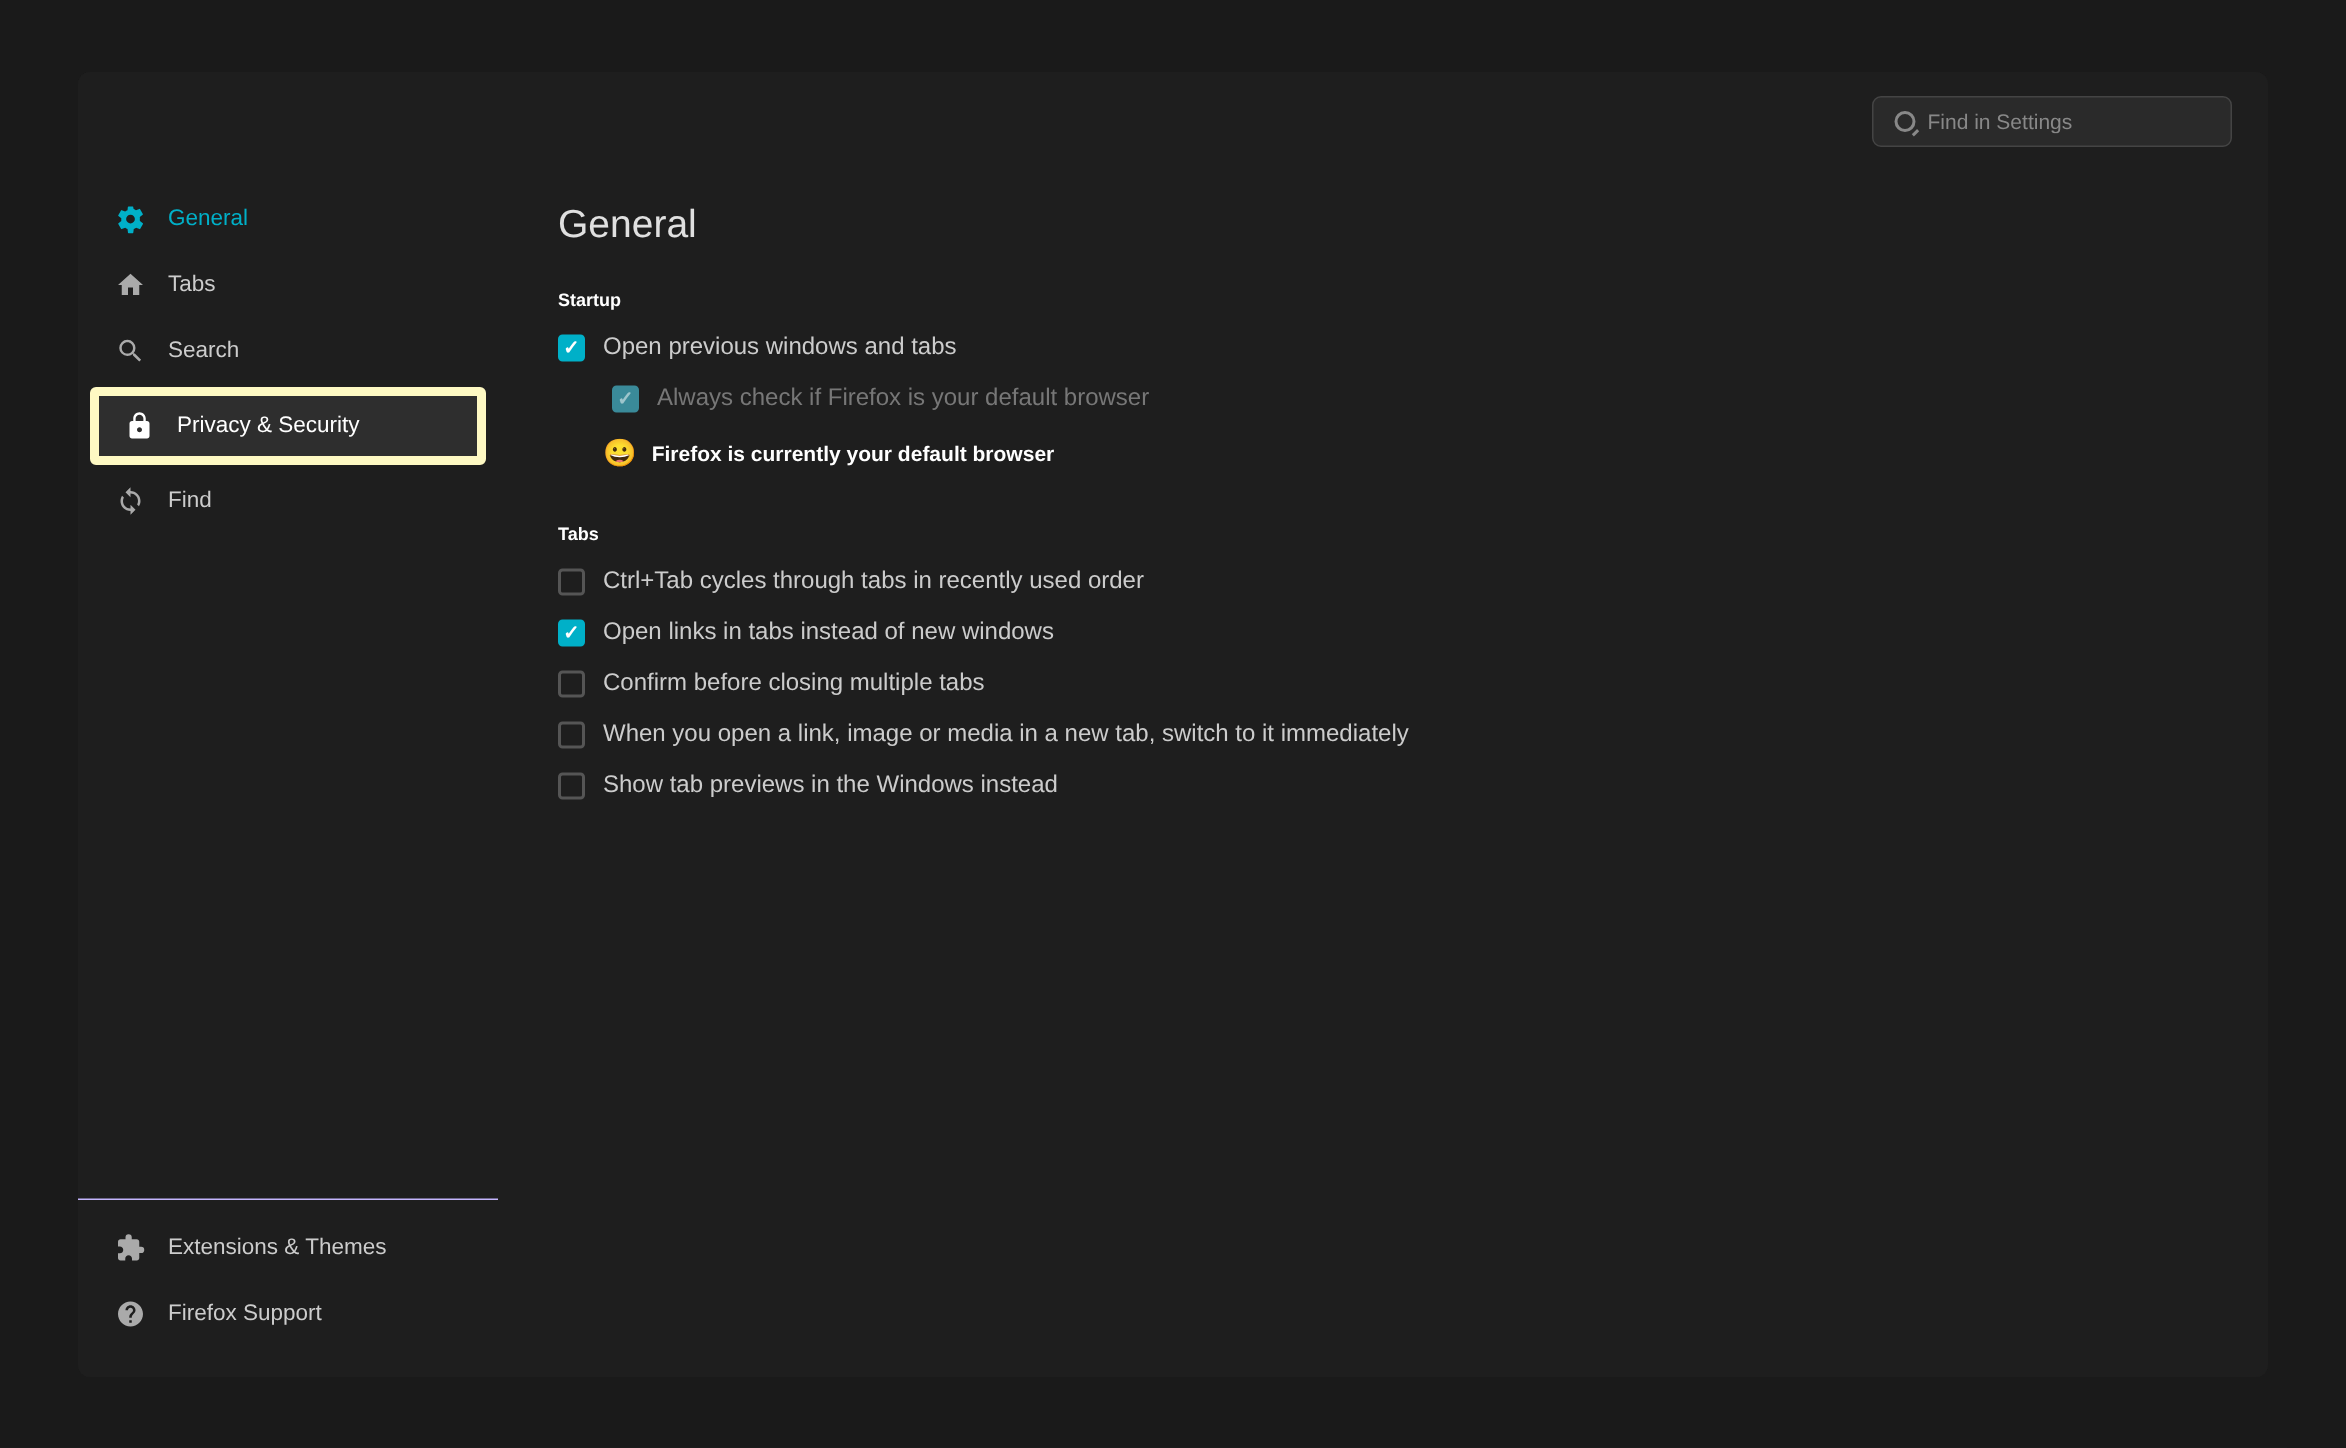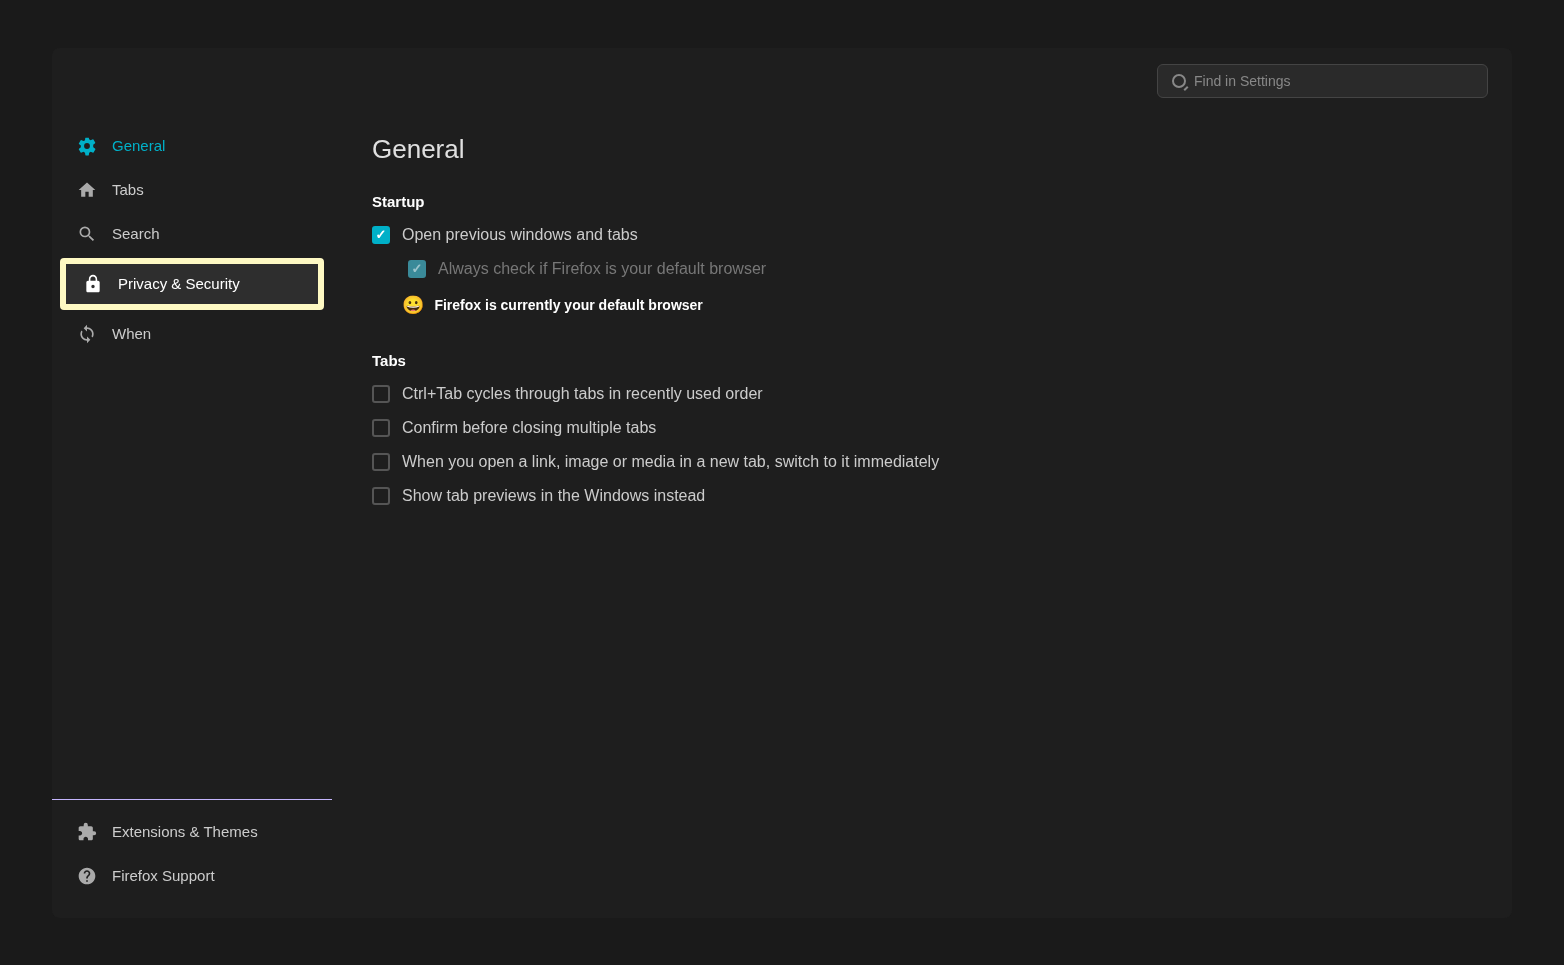--- a/index.html
+++ b/index.html
@@ -30,21 +30,21 @@
       background: #1e1e1e;
     }
     .find-in-settings {
       display: flex;
       align-items: center;
       gap: 8px;
       background: #2a2a2a;
       border: 1px solid #444;
       border-radius: 6px;
       padding: 8px 14px;
-      width: 331px;
+      width: 240px;
       color: #999;
       font-size: 14px;
     }
     .find-in-settings input {
       background: transparent;
       border: none;
       outline: none;
       color: #ccc;
       font-size: 14px;
       width: 100%;
@@ -125,21 +125,21 @@
       overflow-y: auto;
       background: #1e1e1e;
     }
     .page-title {
       font-size: 26px;
       font-weight: 300;
       color: #e0e0e0;
       margin-bottom: 28px;
     }
     .section-title {
-      font-size: 15px;
+      font-size: 12px;
       font-weight: 700;
       color: #fff;
       margin-bottom: 16px;
     }
     .section {
       margin-bottom: 36px;
     }
     .checkbox-row {
       display: flex;
       align-items: center;
@@ -247,21 +247,21 @@
           </div>
           <span>Privacy &amp; Security</span>
         </div>
 
         <div class="sidebar-item">
           <div class="item-icon">
             <svg width="20" height="20" viewBox="0 0 24 24" style="color:#aaa">
               <path d="M12 4V1L8 5l4 4V6c3.31 0 6 2.69 6 6 0 1.01-.25 1.97-.7 2.8l1.46 1.46C19.54 15.03 20 13.57 20 12c0-4.42-3.58-8-8-8zm0 14c-3.31 0-6-2.69-6-6 0-1.01.25-1.97.7-2.8L5.24 7.74C4.46 8.97 4 10.43 4 12c0 4.42 3.58 8 8 8v3l4-4-4-4v3z"></path>
             </svg>
           </div>
-          <span>When</span>
+          <span>Find</span>
         </div>
       </nav>
 
       <div class="sidebar-bottom">
         <div class="sidebar-item">
           <div class="item-icon">
             <svg width="20" height="20" viewBox="0 0 24 24" style="color:#aaa">
               <path d="M20.5 11H19V7c0-1.1-.9-2-2-2h-4V3.5a2.5 2.5 0 0 0-5 0V5H4c-1.1 0-1.99.9-1.99 2v3.8H3.5c1.49 0 2.7 1.21 2.7 2.7s-1.21 2.7-2.7 2.7H2V20c0 1.1.9 2 2 2h3.8v-1.5c0-1.49 1.21-2.7 2.7-2.7s2.7 1.21 2.7 2.7V22H17c1.1 0 2-.9 2-2v-4h1.5a2.5 2.5 0 0 0 0-5z"></path>
             </svg>
           </div>
@@ -301,20 +301,24 @@
       </div>
 
       <div class="section">
         <div class="section-title">Tabs</div>
 
         <div class="checkbox-row">
           <div class="checkbox"></div>
           <span>Ctrl+Tab cycles through tabs in recently used order</span>
         </div>
 
+        <div class="checkbox-row">
+          <div class="checkbox checked"></div>
+          <span>Open links in tabs instead of new windows</span>
+        </div>
 
         <div class="checkbox-row">
           <div class="checkbox"></div>
           <span>Confirm before closing multiple tabs</span>
         </div>
 
         <div class="checkbox-row">
           <div class="checkbox"></div>
           <span>When you open a link, image or media in a new tab, switch to it immediately</span>
         </div>

